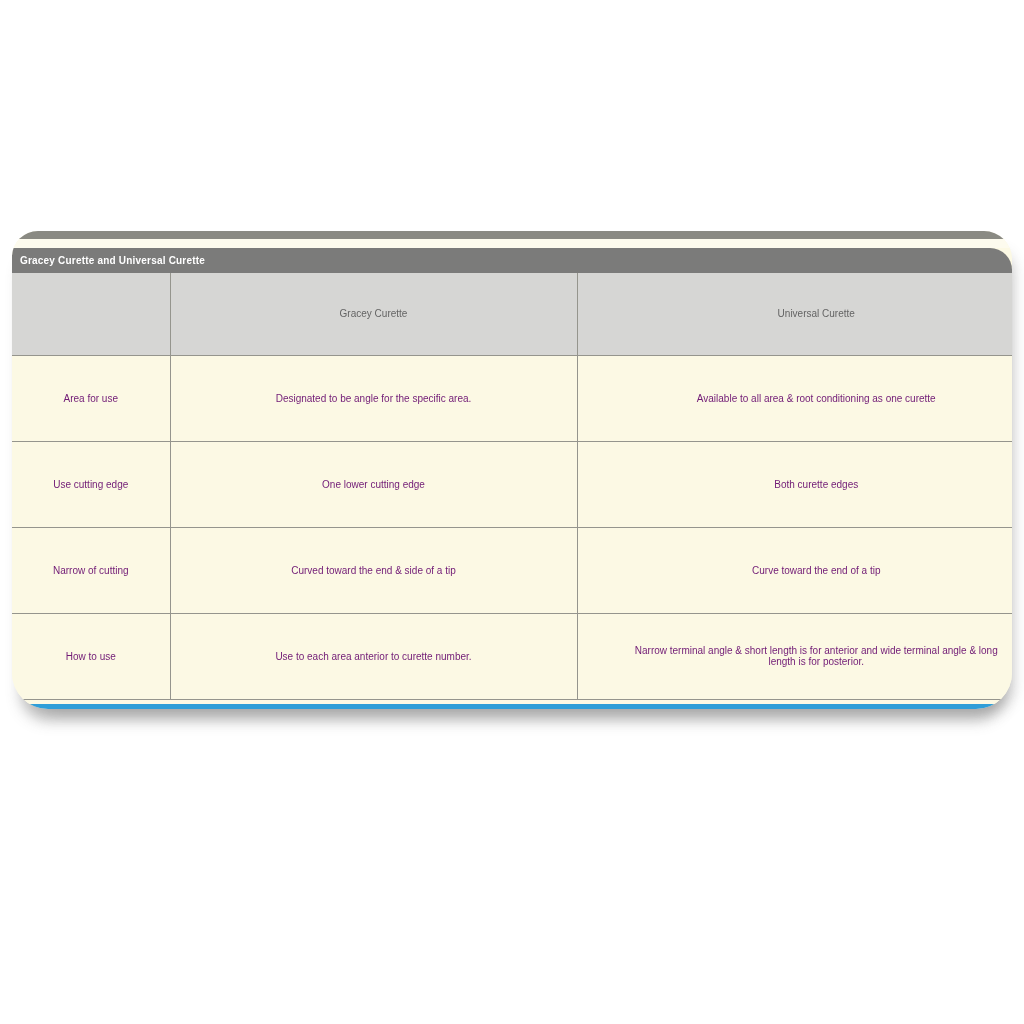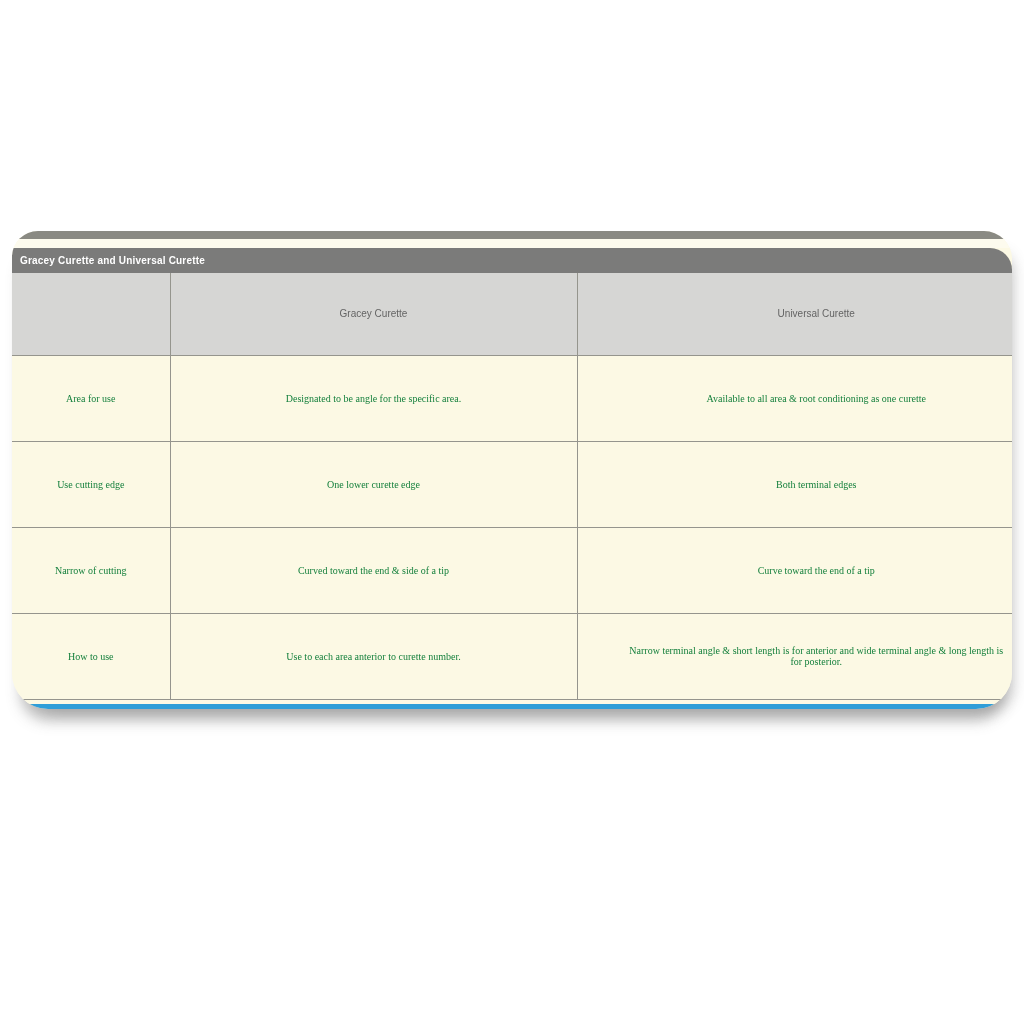--- a/index.html
+++ b/index.html
@@ -66,22 +66,21 @@
   }
   thead th {
     color: #646464;
     font-weight: normal;
   }
   tbody tr {
     height: 86px;
     background: #fcf9e4;
   }
   tbody td {
-    color: #15803d;
-    font-family: Liberation Serif, serif;
+    color: #701a75;
   }
   .bottom-gap {
     height: 4px;
     background: #fcf9e4;
   }
   .blue-line {
     height: 5px;
     background: #2f9ed8;
   }
 </style>
@@ -109,22 +108,22 @@
       </tr>
     </thead>
     <tbody>
       <tr>
         <td>Area for use</td>
         <td>Designated to be angle for the specific area.</td>
         <td>Available to all area &amp; root conditioning as one curette</td>
       </tr>
       <tr>
         <td>Use cutting edge</td>
-        <td>One lower curette edge</td>
-        <td>Both terminal edges</td>
+        <td>One lower cutting edge</td>
+        <td>Both curette edges</td>
       </tr>
       <tr>
         <td>Narrow of cutting</td>
         <td>Curved toward the end &amp; side of a tip</td>
         <td>Curve toward the end of a tip</td>
       </tr>
       <tr>
         <td>How to use</td>
         <td>Use to each area anterior to curette number.</td>
         <td>Narrow terminal angle &amp; short length is for anterior and wide terminal angle &amp; long length is for posterior.</td>

